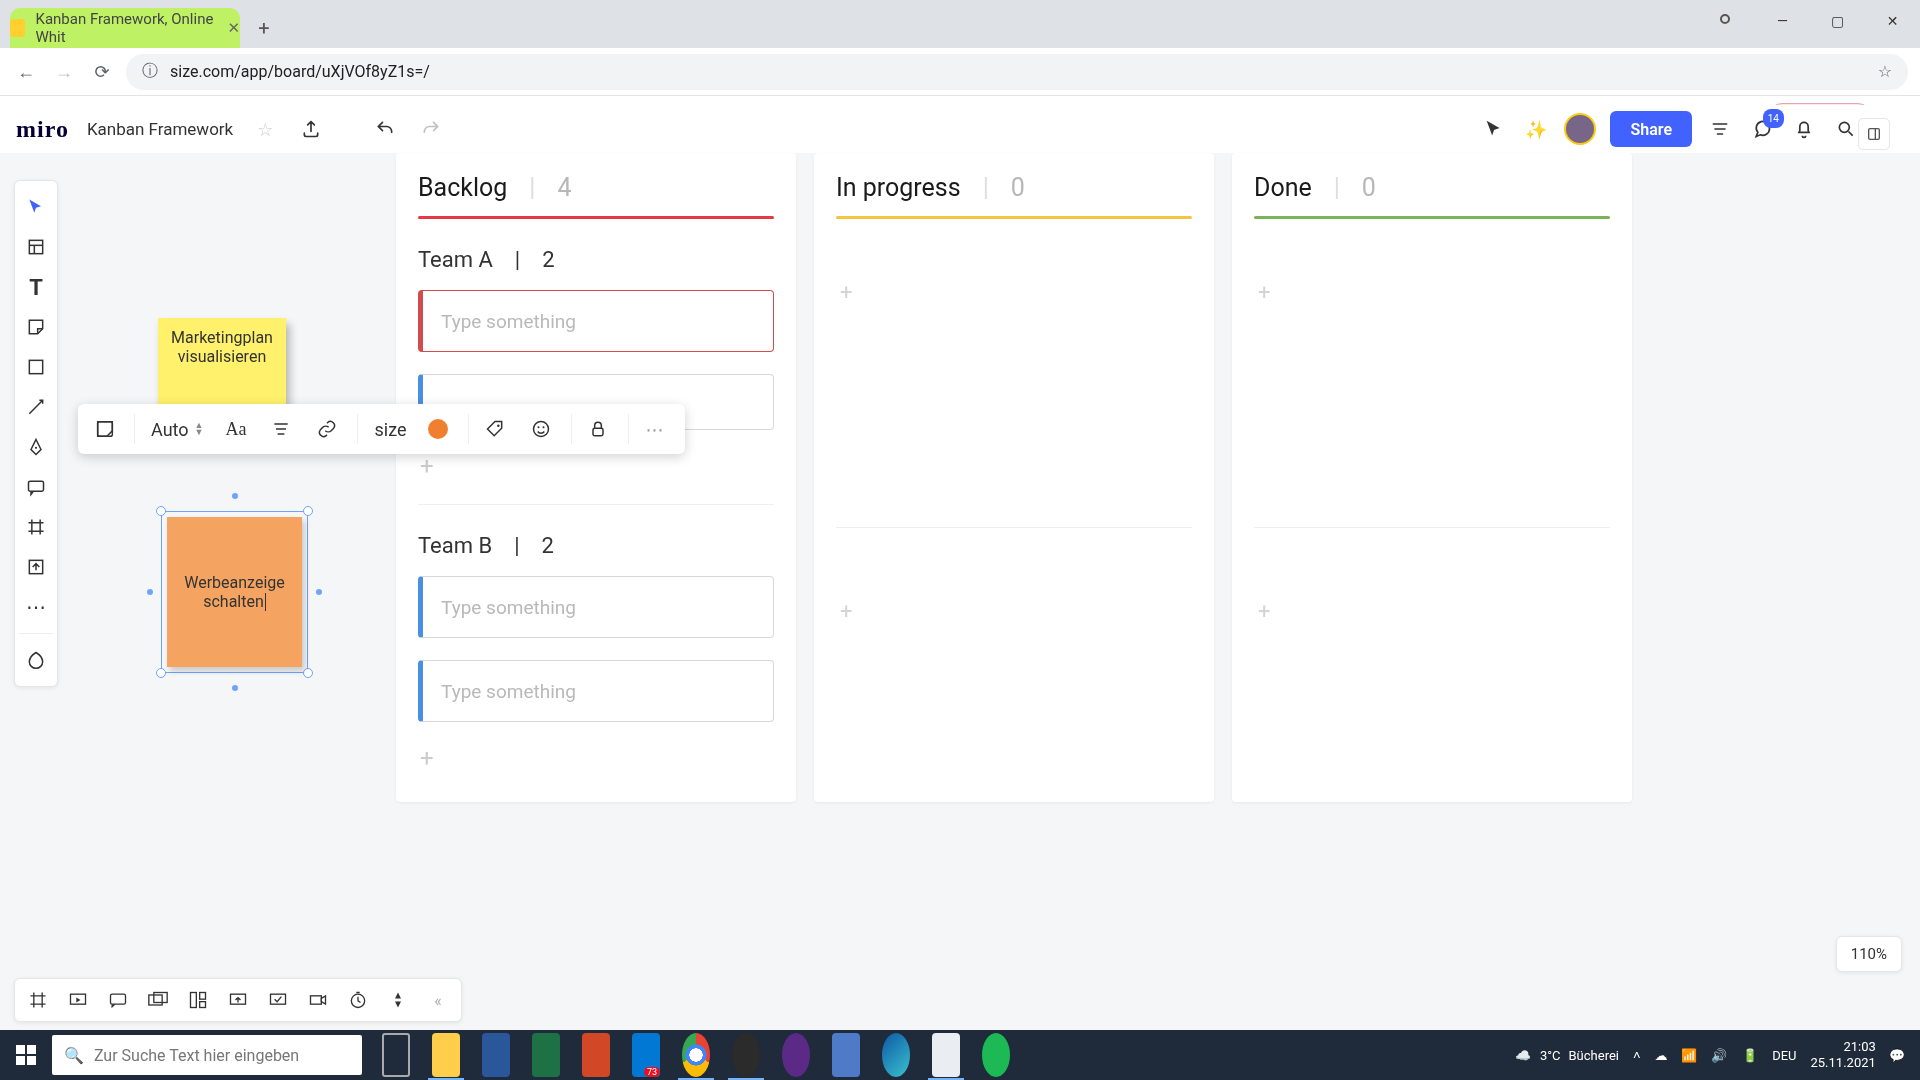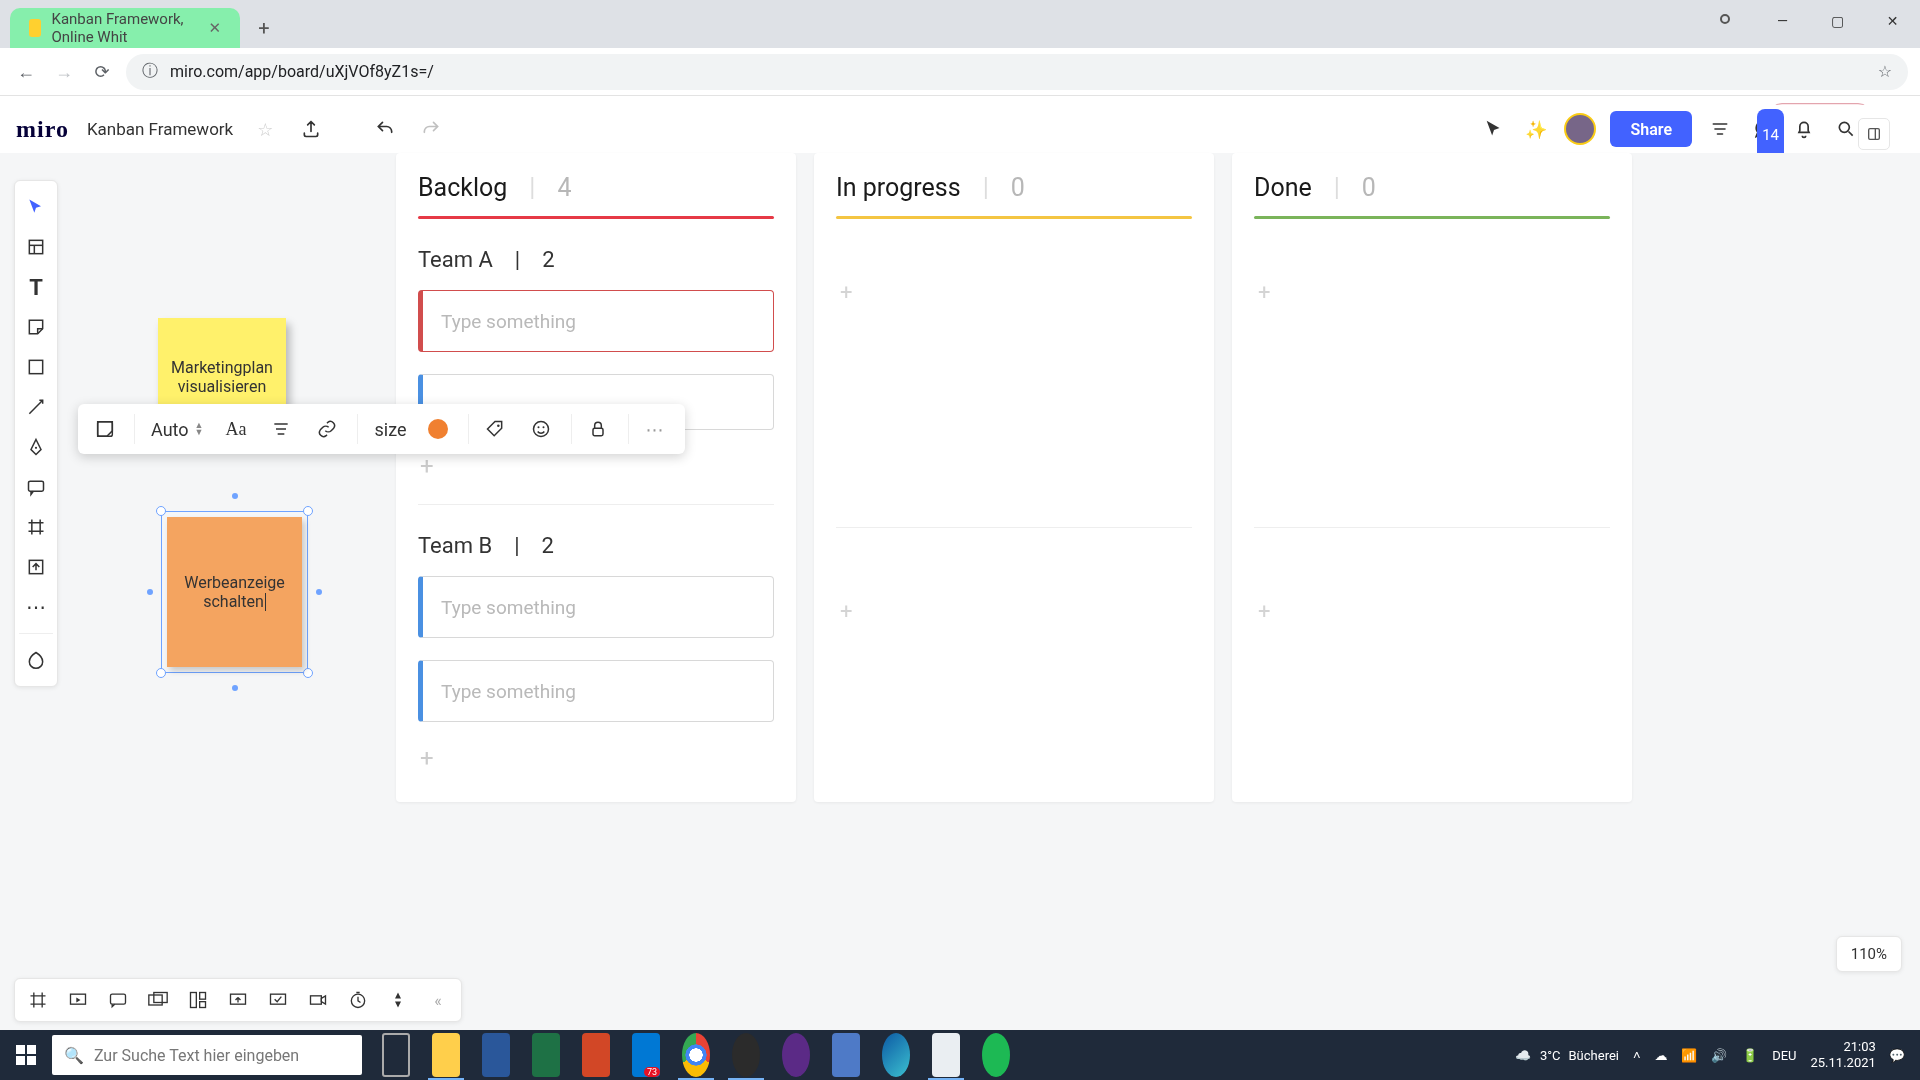--- a/index.html
+++ b/index.html
@@ -1,21 +1,21 @@
 <!DOCTYPE html>
 <html><head>
 <meta charset="utf-8">
 <style>
   * { box-sizing: border-box; margin: 0; padding: 0; font-family: -apple-system, BlinkMacSystemFont, "Segoe UI", Roboto, Arial, sans-serif; }
   body { width: 1920px; height: 1080px; overflow: hidden; background: #fff; position: relative; }
 
   
   .chrome-top { height: 105px; background: #dee1e6; }
   .tab-strip { height: 48px; display: flex; align-items: flex-end; padding-left: 10px; position: relative; }
-  .tab { background: #86efac; height: 40px; border-radius: 10px 10px 0 0; display: flex; align-items: center; padding: 0 19px; gap: 10px; font-size: 15px; color: #444; width: 230px; }
+  .tab { background: #bef264; height: 40px; border-radius: 10px 10px 0 0; display: flex; align-items: center; padding: 0 0; gap: 10px; font-size: 15px; color: #444; width: 230px; }
   .tab .favicon { width: 18px; height: 18px; background: #ffd02f; border-radius: 3px; }
   .tab .close-x { margin-left: auto; font-size: 15px; color: #666; cursor: pointer; }
   .newtab { width: 32px; height: 32px; display:flex; align-items:center; justify-content:center; font-size:20px; color:#555; margin-left:8px; margin-bottom:4px; }
   .win-ctrls { position: absolute; right: 0; top: 0; display: flex; }
   .win-ctrls div { width: 55px; height: 42px; display:flex; align-items:center; justify-content:center; font-size:14px; color:#333; }
   .balance-dot { position:absolute; right:190px; top:14px; width:10px; height:10px; border:2px solid #555; border-radius:50%; }
 
   .addr-row { height: 48px; background: #fff; display:flex; align-items:center; padding: 0 12px; gap: 10px; border-bottom:1px solid #e3e3e3; }
   .nav-btn { width: 28px; height: 28px; display:flex; align-items:center; justify-content:center; color:#5f6368; font-size:18px; }
   .nav-btn.disabled { color: #bfc2c6; }
@@ -32,21 +32,21 @@
 
   
   .miro-header { position:relative; height: 48px; background:#fff; display:flex; align-items:center; padding: 0 16px; gap: 18px; }
   .miro-logo { font-family: Georgia, serif; font-weight:700; letter-spacing:1px; font-size:24px; color:#050038; }
   .board-name { font-size:17px; color:#333; }
   .hdr-ico { width:28px; height:28px; display:flex; align-items:center; justify-content:center; color:#555; font-size:18px; }
   .hdr-right { position:absolute; right:16px; top:6px; display:flex; align-items:center; gap:14px; }
   .share-btn { background:#4262ff; color:#fff; font-weight:600; height:36px; padding:0 20px; border-radius:6px; display:flex; align-items:center; font-size:16px; }
   .user-dot { width:32px; height:32px; border-radius:50%; background:#768; border:2px solid #facc15; }
   .notif { position:relative; }
-  .notif-badge { position:absolute; top:-6px; right:-8px; background:#4262ff; color:#fff; font-size:15px; border-radius:8px; padding:17px 5px; }
+  .notif-badge { position:absolute; top:-6px; right:-8px; background:#4262ff; color:#fff; font-size:10px; border-radius:8px; padding:4px 5px; }
 
   
   .canvas { position:absolute; left:0; right:0; top:153px; bottom:50px; background:#f5f6f7; }
 
   
   .left-tools { position:absolute; left:14px; top:180px; width:44px; background:#fff; border:1px solid #e6e6e6; border-radius:6px; box-shadow:0 1px 4px rgba(0,0,0,0.08); display:flex; flex-direction:column; align-items:center; padding:6px 0; }
   .left-tools .t { width:36px; height:36px; margin:2px 0; display:flex; align-items:center; justify-content:center; color:#333; font-size:20px; }
 
   .bottom-tools { position:absolute; left:14px; bottom:58px; background:#fff; border:1px solid #e6e6e6; border-radius:6px; box-shadow:0 1px 4px rgba(0,0,0,0.08); display:flex; align-items:center; padding:4px 6px; gap:6px; }
   .bottom-tools .t { width:34px; height:34px; display:flex; align-items:center; justify-content:center; color:#333; }
@@ -66,21 +66,21 @@
   .team-head { display:flex; align-items:baseline; gap:22px; font-size:22px; color:#333; margin:28px 0 18px; }
   .card { border:1.5px solid #d8d8d8; border-left:5px solid #4a90e2; border-radius:4px; height:62px; display:flex; align-items:center; padding:0 18px; color:#b9b9b9; font-size:19px; margin-bottom:22px; }
   .card.red-border { border-color:#d14d4d; border-left-color:#d14d4d; }
   .add-row { color:#ccc; font-size:24px; padding-left:2px; }
   .divider-thin { height:1px; background:#eee; margin-top:24px; }
 
   .empty-plus { color:#d4d4d4; font-size:22px; padding-left:4px; }
   .col .empty-slot { height:62px; display:flex; align-items:center; margin-bottom:22px; }
 
   
-  .sticky { position:absolute; display:flex; align-items:center; justify-content:center; text-align:center; font-size:16px; color:#333; padding:10px; }
+  .sticky { position:absolute; display:flex; justify-content:center; text-align:center; font-size:16px; color:#333; padding:10px; }
   .sticky-yellow { left:158px; top: calc(318px - 153px); width:128px; height:118px; background:#fff16b; box-shadow:4px 6px 8px rgba(0,0,0,0.25); z-index:2; }
   .sticky-orange-wrap { position:absolute; left:161px; top:calc(511px - 153px); width:147px; height:162px; }
   .sel-rect { position:absolute; inset:0; border:1.5px solid #6fa3ff; }
   .sel-handle { position:absolute; width:10px; height:10px; background:#fff; border:1.5px solid #6fa3ff; border-radius:50%; }
   .sel-dot { position:absolute; width:6px; height:6px; background:#6fa3ff; border-radius:50%; }
   .sticky-orange { position:absolute; left:6px; top:6px; right:6px; bottom:6px; background:#f4a460; box-shadow:3px 4px 6px rgba(0,0,0,0.18); display:flex; align-items:center; justify-content:center; text-align:center; font-size:16px; color:#333; padding:10px; }
   .cursor-caret { display:inline-block; width:1px; height:18px; background:#333; vertical-align:middle; margin-left:1px; }
 
   
   .ctx-bar { position:absolute; left:78px; top:calc(404px - 153px); height:50px; background:#fff; border-radius:6px; box-shadow:0 3px 12px rgba(0,0,0,0.18); display:flex; align-items:center; padding:0 10px; gap:10px; z-index:4; }
@@ -125,21 +125,21 @@
       <div>✕</div>
     </div>
   </div>
 
   <div class="addr-row" style="position:relative;">
     <div class="nav-btn">←</div>
     <div class="nav-btn disabled">→</div>
     <div class="nav-btn">⟳</div>
     <div class="addr-bar">
       <span>ⓘ</span>
-      <span class="url">miro.com/app/board/uXjVOf8yZ1s=/</span>
+      <span class="url">size.com/app/board/uXjVOf8yZ1s=/</span>
       <span style="margin-left:auto;">☆</span>
     </div>
     <div class="addr-icons-right">
       <span class="grammarly-dot"></span>
       <span style="color:#5f6368;">🧩</span>
       <span class="ext-pill">
         <span class="avatar-t">T</span>
         <span>Pausiert</span>
       </span>
       <span style="color:#5f6368;">⋮</span>

